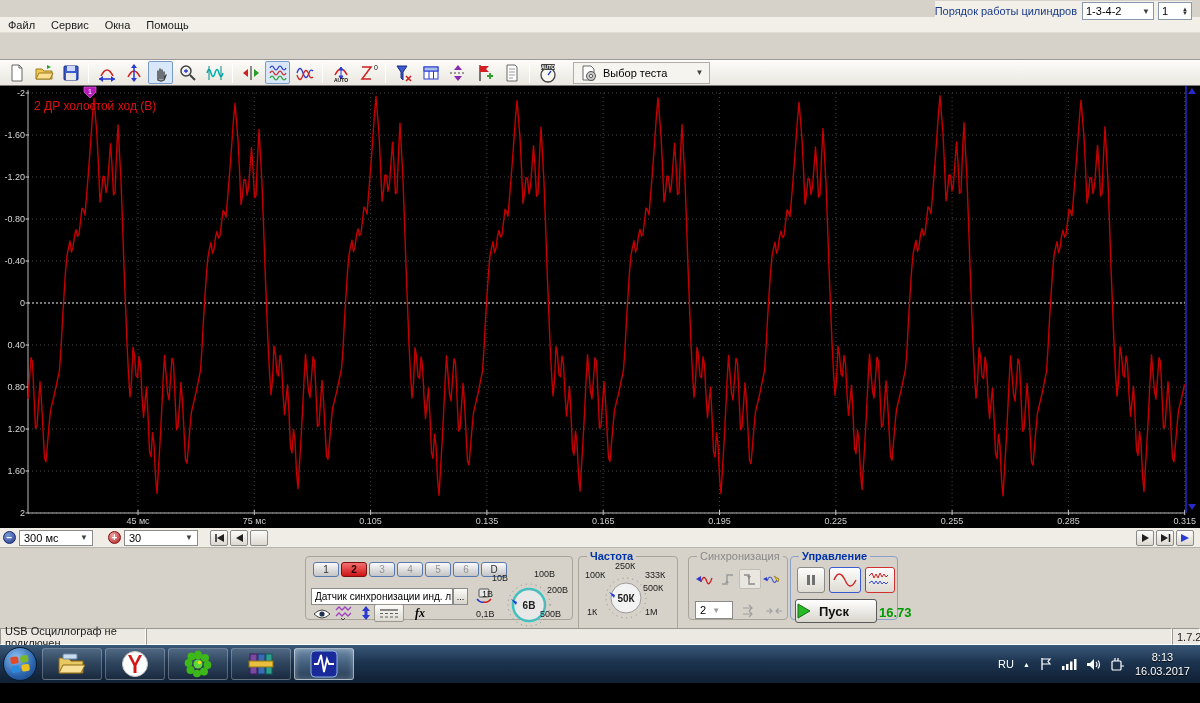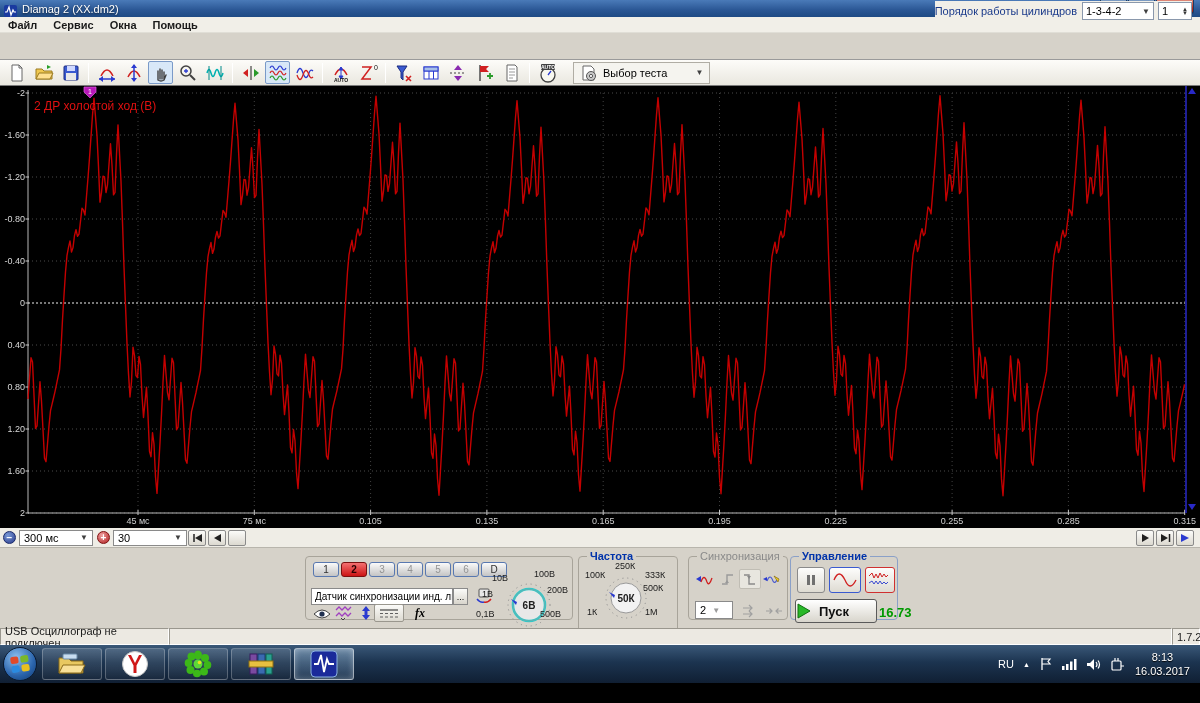--- a/index.html
+++ b/index.html
@@ -14,21 +14,21 @@
   .caption-btns { position:absolute; right:6px; top:0; display:flex; }
   .cap { width:27px; height:14px; margin-left:1px; display:flex; align-items:center; justify-content:center;
     font-size:9px; color:#fff; border:1px solid #1c3a60; border-top:none; border-radius:0 0 3px 3px;
     background:linear-gradient(#7c9cc4,#3c6494); cursor:default; }
   .cap.close { width:38px; background:linear-gradient(#e08a7a,#c03020 60%,#a02010); }
   .cap .maxbox { width:7px; height:6px; border:1px solid #fff; display:inline-block; }
 
   
   .menubar { position:absolute; left:0; top:17px; width:1200px; height:16px; background:#f1efe8;
     display:flex; align-items:center; font-size:11px; color:#1a1a1a; border-bottom:1px solid #e0ded6;}
-  .menu-item { padding:1px 8px; cursor:default;font-weight:bold; }
+  .menu-item { padding:1px 8px; cursor:default; }
   .cyl-order { position:absolute; right:8px; top:1px; display:flex; align-items:center; height:20px; background:#f1efe8; z-index:5;}
   .cyl-label { color:#1a3a8a; font-size:11px; margin-right:5px; }
   .mini-select { background:#fff; border:1px solid #8a98ac; height:18px; display:flex; align-items:center;
     font-size:11px; padding:0 3px; position:relative; }
   .mini-select .val { flex:1; }
   .sel-arrow { color:#404040; font-size:8px; margin-left:6px; }
   .firing { width:72px; margin-right:4px; }
   .spinner { width:34px; }
   .spin-btns { display:flex; flex-direction:column; margin-left:4px; line-height:4px; font-size:6px; color:#333; }
 
@@ -56,21 +56,21 @@
   .chart { position:absolute; left:0; top:86px; width:1200px; height:442px; background:#000; }
 
   
   .timenav { position:absolute; left:0; top:528px; width:1200px; height:20px; background:#efede6;
     border-bottom:1px solid #b8b5ac; display:flex; align-items:center; font-size:11px; }
   .roundbtn { width:13px; height:13px; border-radius:50%; margin:0 3px; display:flex; align-items:center;
     justify-content:center; color:#fff; font-size:10px; line-height:10px; font-weight:bold; }
   .roundbtn.minus { background:radial-gradient(circle at 35% 30%,#7a9ad8,#2a3a8a); border:1px solid #1a2a6a; }
   .roundbtn.plus  { background:radial-gradient(circle at 35% 30%,#f0a0a0,#b02020); border:1px solid #801010; }
   .nav-select { background:#fff; border:1px solid #8a8a8a; height:16px; display:flex; align-items:center;
-    padding:0 4px; width:74px; margin-right:1px; }
+    padding:0 4px; width:74px; margin-right:12px; }
   .nav-select .val { flex:1; }
   .navbtn { width:18px; height:16px; border:1px solid #8a8a8a; border-radius:2px; margin-right:2px;
     background:linear-gradient(#fbfbf9,#dcd9d0); display:flex; align-items:center; justify-content:center; }
   .nav-right { position:absolute; right:4px; display:flex; }
 
   
   .controlpanel { position:absolute; left:0; top:548px; width:1200px; height:80px; background:#d6d2c9; }
   .group { position:absolute; border:1px solid #a8a49a; border-radius:4px; }
   .group-title { position:absolute; top:-7px; left:8px; background:#d6d2c9; padding:0 3px; font-size:11px; }
   .gt-blue { color:#0033aa; font-weight:bold; }
@@ -121,36 +121,20 @@
   .tray { position:absolute; right:2px; top:0; height:38px; display:flex; align-items:center; color:#fff; }
   .tray-item { margin-right:9px; font-size:11px; display:flex; align-items:center; }
   .clock { text-align:center; font-size:11px; line-height:14px; margin:0 8px 0 2px; color:#fff; text-shadow:0 1px 1px #000; }
   .blackstrip { position:absolute; left:0; top:683px; width:1200px; height:20px; background:#000; }
 </style>
 </head>
 <body>
 
 <div id="app">
 
-  <div class="titlebar">
-    <span class="app-icon">
-      <svg width="13" height="12">
-          <rect x="0" y="0" width="13" height="12" rx="2" fill="#1a3aa0"></rect>
-          <polyline points="1,7 3,7 5,2 7,10 9,5 10,7 12,7" fill="none" stroke="#fff" stroke-width="1.2"></polyline>
-        </svg>
-    </span>
-    <span class="title-text">Diamag 2 (XX.dm2)</span>
-    <span class="caption-btns">
-      <span class="cap">–</span>
-      <span class="cap">
-          <span class="maxbox"></span>
-        </span>
-      <span class="cap close">✕</span>
-    </span>
-  </div>
 
   <div class="menubar">
     <div id="menu-items" style="display:flex;">
         <span class="menu-item">Файл</span>
         <span class="menu-item">Сервис</span>
         <span class="menu-item">Окна</span>
         <span class="menu-item">Помощь</span>
       </div>
   </div>
   <div class="cyl-order">
@@ -582,21 +566,21 @@
         <svg width="16" height="16" style="margin-right:7px;">
             <path d="M2 1 l12 7 -12 7 z" fill="#28b828" stroke="#107010"></path>
           </svg>
         <span>Пуск</span>
       </span>
       <span class="meas-val">16.73</span>
     </div>
   </div>
 
   <div class="statusbar">
-    <span class="status-cell" style="width:169px;">USB Осциллограф не подключен</span>
+    <span class="status-cell" style="width:146px;">USB Осциллограф не подключен</span>
     <span class="status-cell" style="flex:1;"></span>
     <span class="status-cell" style="width:28px;">1.7.2</span>
   </div>
 
   <div class="taskbar">
     <span class="start-orb" style="border:1px solid #0a1a30; position:relative;">
       <svg width="32" height="32" style="position:absolute; left:0; top:0;">
           <g transform="rotate(-8 16 16)">
             <rect x="7" y="8" width="8" height="7" rx="2" fill="#e04a2a"></rect>
             <rect x="17" y="8" width="8" height="7" rx="2" fill="#7ab82a"></rect>

